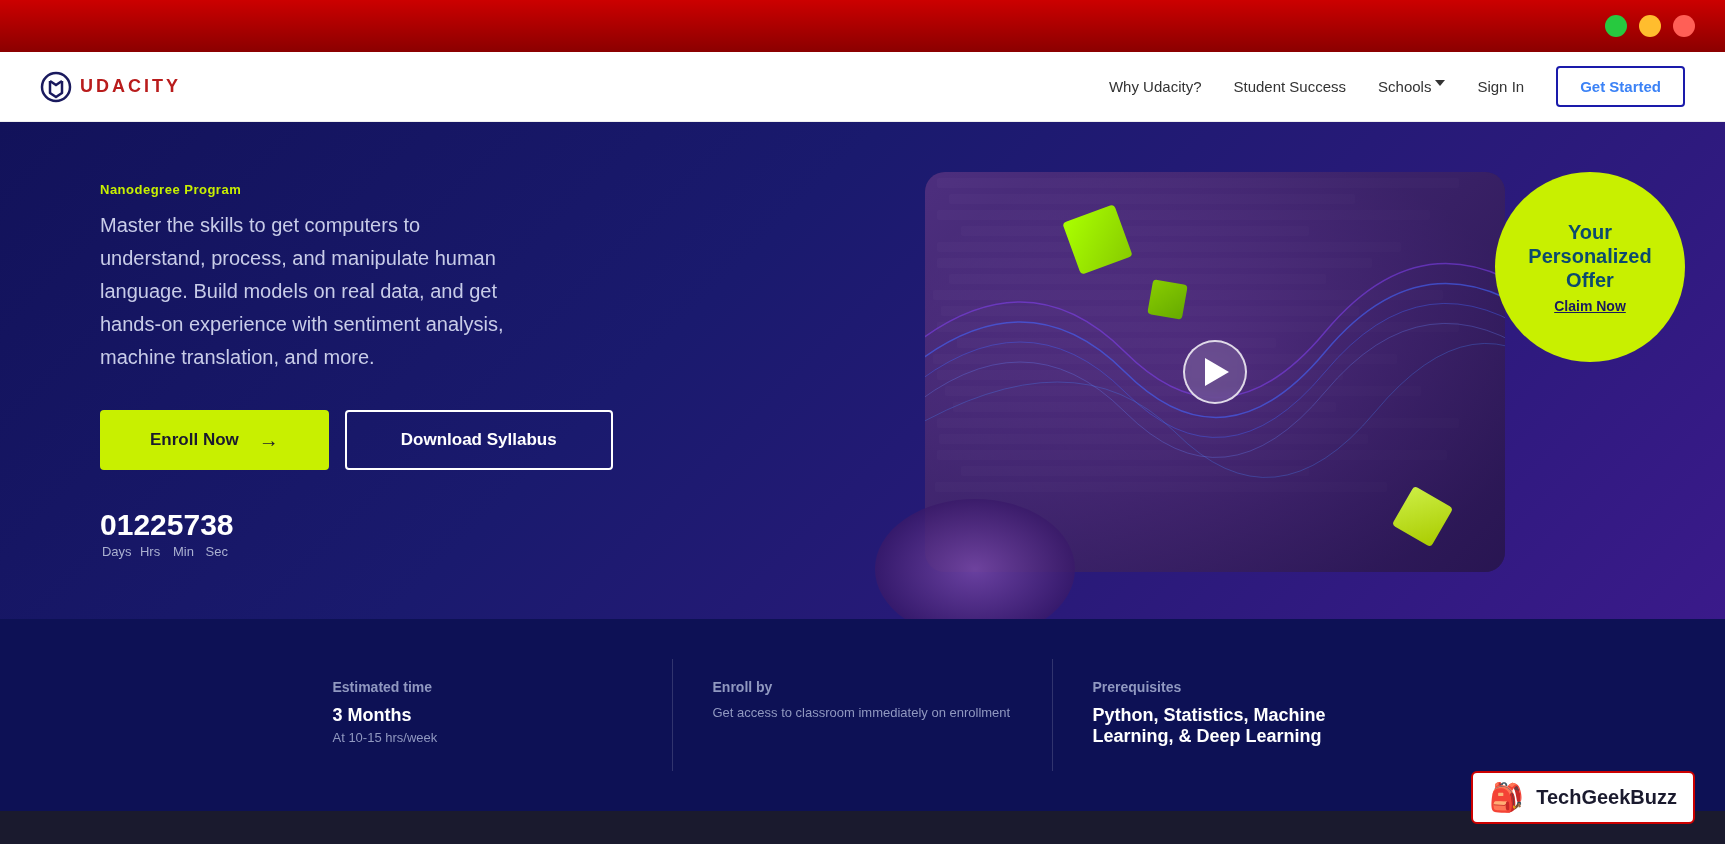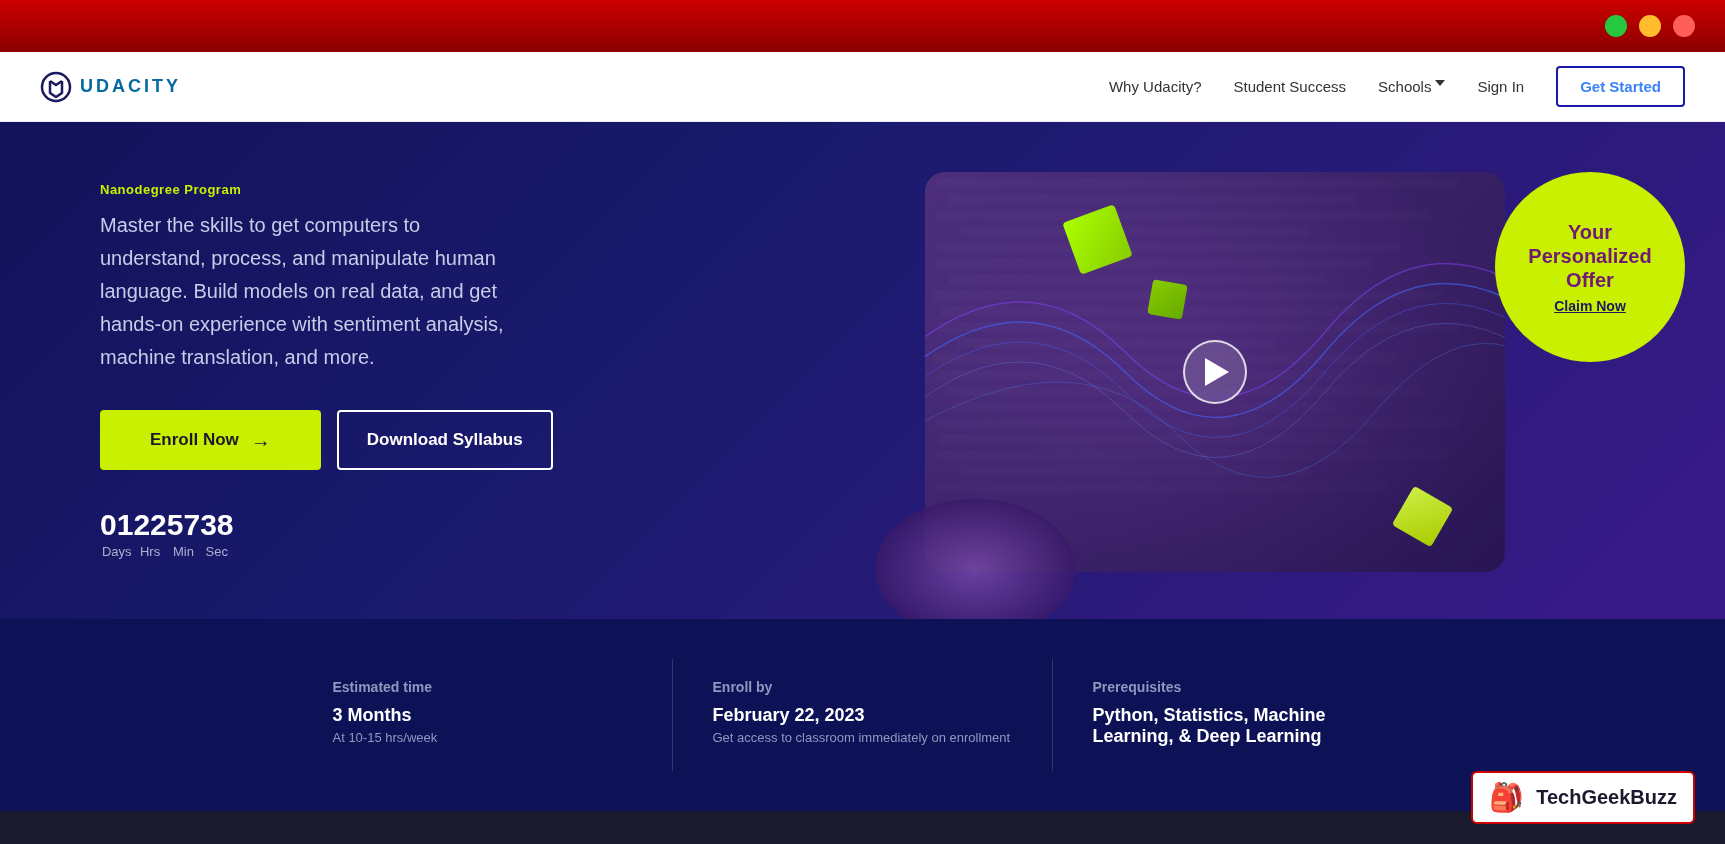--- a/index.html
+++ b/index.html
@@ -38,21 +38,21 @@
       align-items: center;
       gap: 8px;
       text-decoration: none;
     }
     .logo-icon {
       width: 32px; height: 32px;
     }
     .logo-text {
       font-size: 18px;
       font-weight: 700;
-      color: #0369a1;
+      color: #b91c1c;
       letter-spacing: 3px;
       text-align: center;
     }
     .nav-links {
       display: flex;
       align-items: center;
       gap: 32px;
       margin-left: auto;
     }
     .nav-link {
@@ -138,32 +138,32 @@
       background: #c8f000;
       color: #1a1a2e;
       border: none;
       padding: 18px 50px;
       font-size: 17px;
       font-weight: 700;
       border-radius: 4px;
       cursor: pointer;
       display: flex;
       align-items: center;
-      gap: 12px;
+      gap: 20px;
       text-decoration: none;
     }
     .arrow-right {
       font-size: 20px;
       font-weight: 700;
     }
     .btn-syllabus {
       background: transparent;
       color: #ffffff;
       border: 2px solid #ffffff;
-      padding: 18px 28px;
+      padding: 18px 54px;
       font-size: 17px;
       font-weight: 700;
       border-radius: 4px;
       cursor: pointer;
       text-decoration: none;
     }
 
     
     .countdown {
       display: flex;
@@ -281,21 +281,21 @@
       border-radius: 50%;
       display: flex;
       flex-direction: column;
       align-items: center;
       justify-content: center;
       text-align: center;
       z-index: 10;
       padding: 16px;
     }
     .offer-title {
-      color: #701a75;
+      color: #0c4a6e;
       font-size: 20px;
       font-weight: 800;
       line-height: 1.2;
       margin-bottom: 6px;
       text-align: center;
     }
     .offer-claim {
       color: #1a1a5e;
       font-size: 14px;
       font-weight: 700;
@@ -488,21 +488,20 @@
 </section>
 
 <div class="info-bar">
   <div class="info-item">
     <p class="info-label">Estimated time</p>
     <p class="info-value">3 Months</p>
     <p class="info-sub">At 10-15 hrs/week</p>
   </div>
   <div class="info-item">
     <p class="info-label">Enroll by</p>
-    <p class="info-value">February 22, 2023</p>
     <p class="info-sub">Get access to classroom immediately on enrollment</p>
   </div>
   <div class="info-item">
     <p class="info-label">Prerequisites</p>
     <p class="info-value">Python, Statistics, Machine Learning, &amp; Deep Learning</p>
 
   </div>
 </div>
 
 <div class="watermark">

